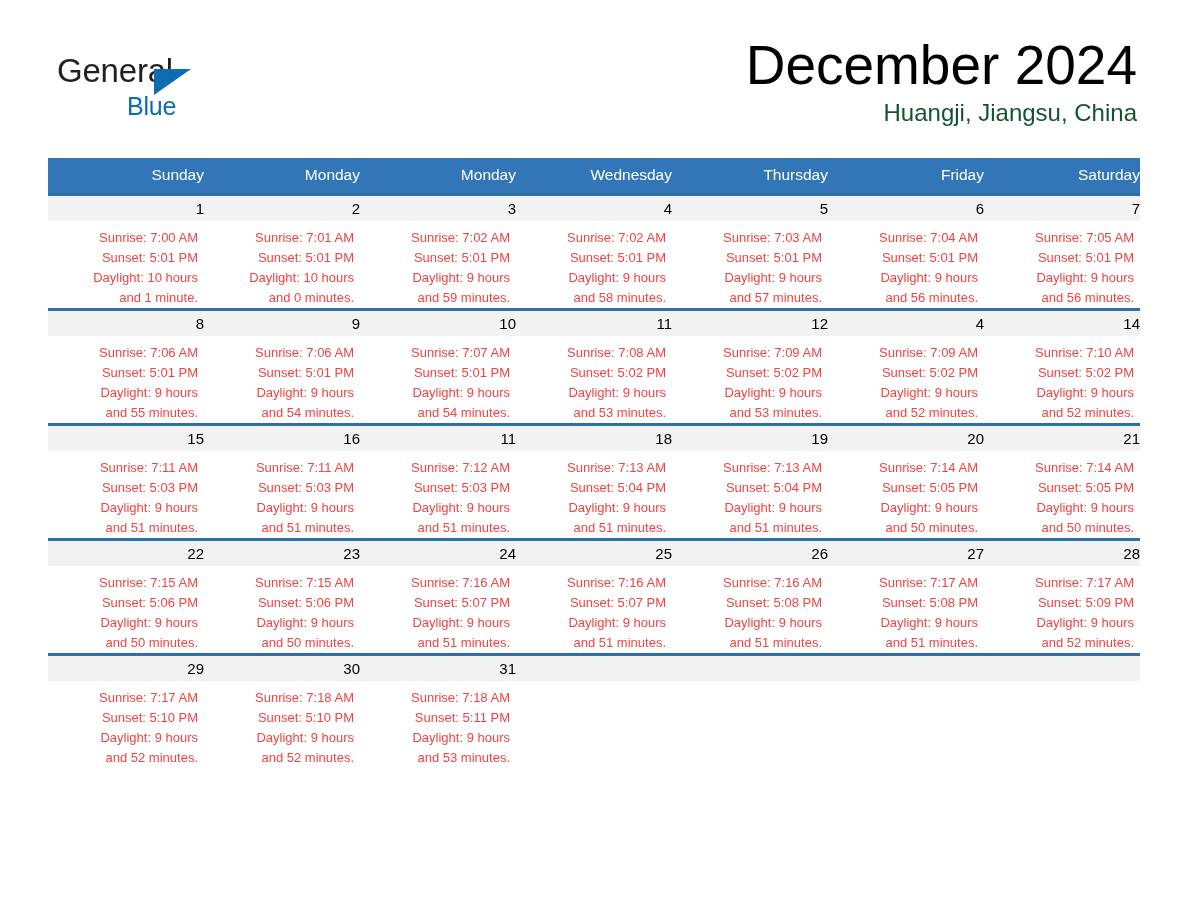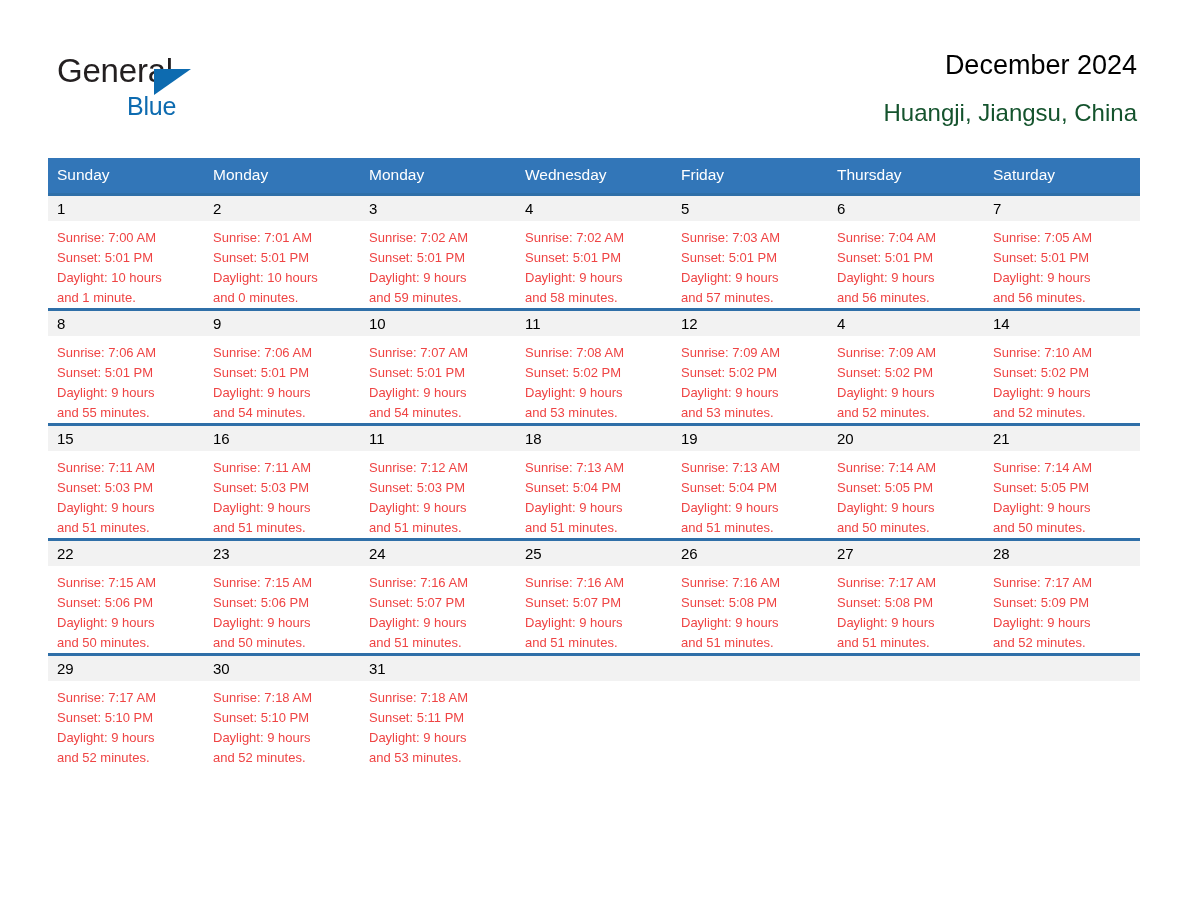--- a/index.html
+++ b/index.html
@@ -66,41 +66,42 @@
     letter-spacing: -0.2px;
     margin-top: 8px;
   }
   .title-block {
     position: absolute;
     right: 3px;
     top: 0;
     text-align: right;
   }
   .cal-title {
-    font-size: 27px;
+    font-size: 55px;
     font-weight: normal;
     line-height: 50px;
     color: #000;
     white-space: nowrap;
   }
   .cal-subtitle {
     font-size: 24px;
     font-weight: normal;
     line-height: 34px;
     margin-top: 6px;
     color: #14532d;
     white-space: nowrap;
   }
 
   
   .calendar {
     position: absolute;
     left: 48px;
     top: 158px;
     width: 1092px;
+    text-align: right;
   }
   .weekdays {
     display: grid;
     grid-template-columns: repeat(7, 1fr);
     background: #3276b8;
   }
   .weekday {
     color: #ffffff;
     font-size: 15.5px;
     line-height: 18px;
@@ -165,22 +166,22 @@
     </div>
 
   </div>
 
   <div class="calendar">
     <div class="weekdays">
       <div class="weekday">Sunday</div>
       <div class="weekday">Monday</div>
       <div class="weekday">Monday</div>
       <div class="weekday">Wednesday</div>
+      <div class="weekday">Thursday</div>
       <div class="weekday">Friday</div>
-      <div class="weekday">Thursday</div>
       <div class="weekday">Saturday</div>
     </div>
 
     <div class="week-row">
       <div class="week-grid">
         <div class="day-cell">
           <div class="daynum-band">1</div>
           <div class="day-body">
             <div>Sunrise: 7:00 AM</div>
             <div>Sunset: 5:01 PM</div>

